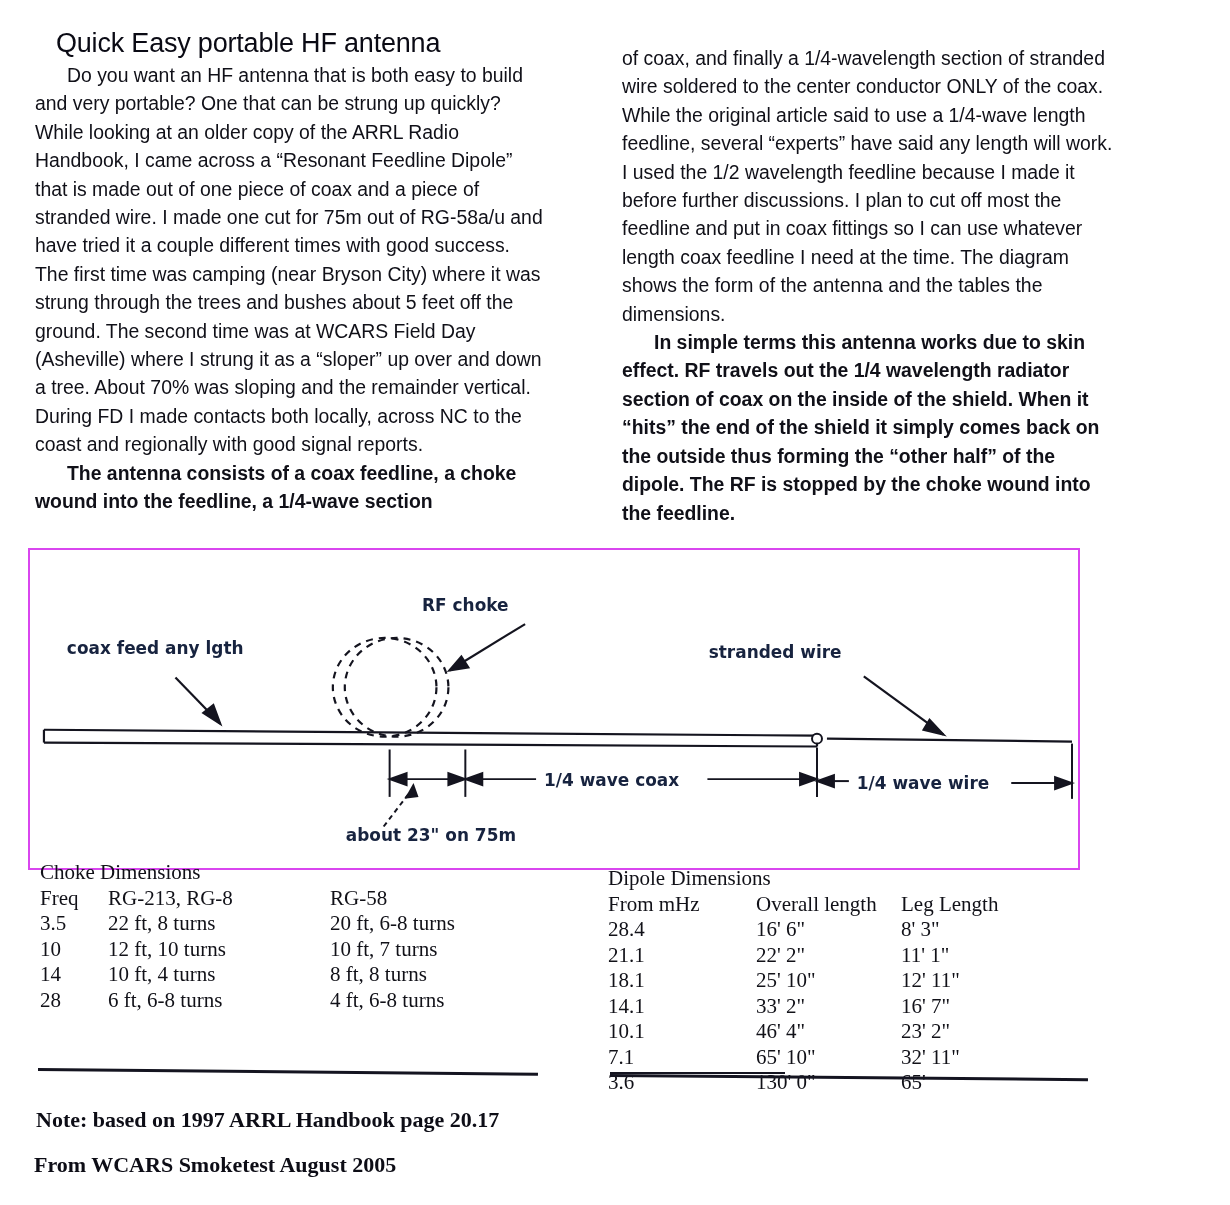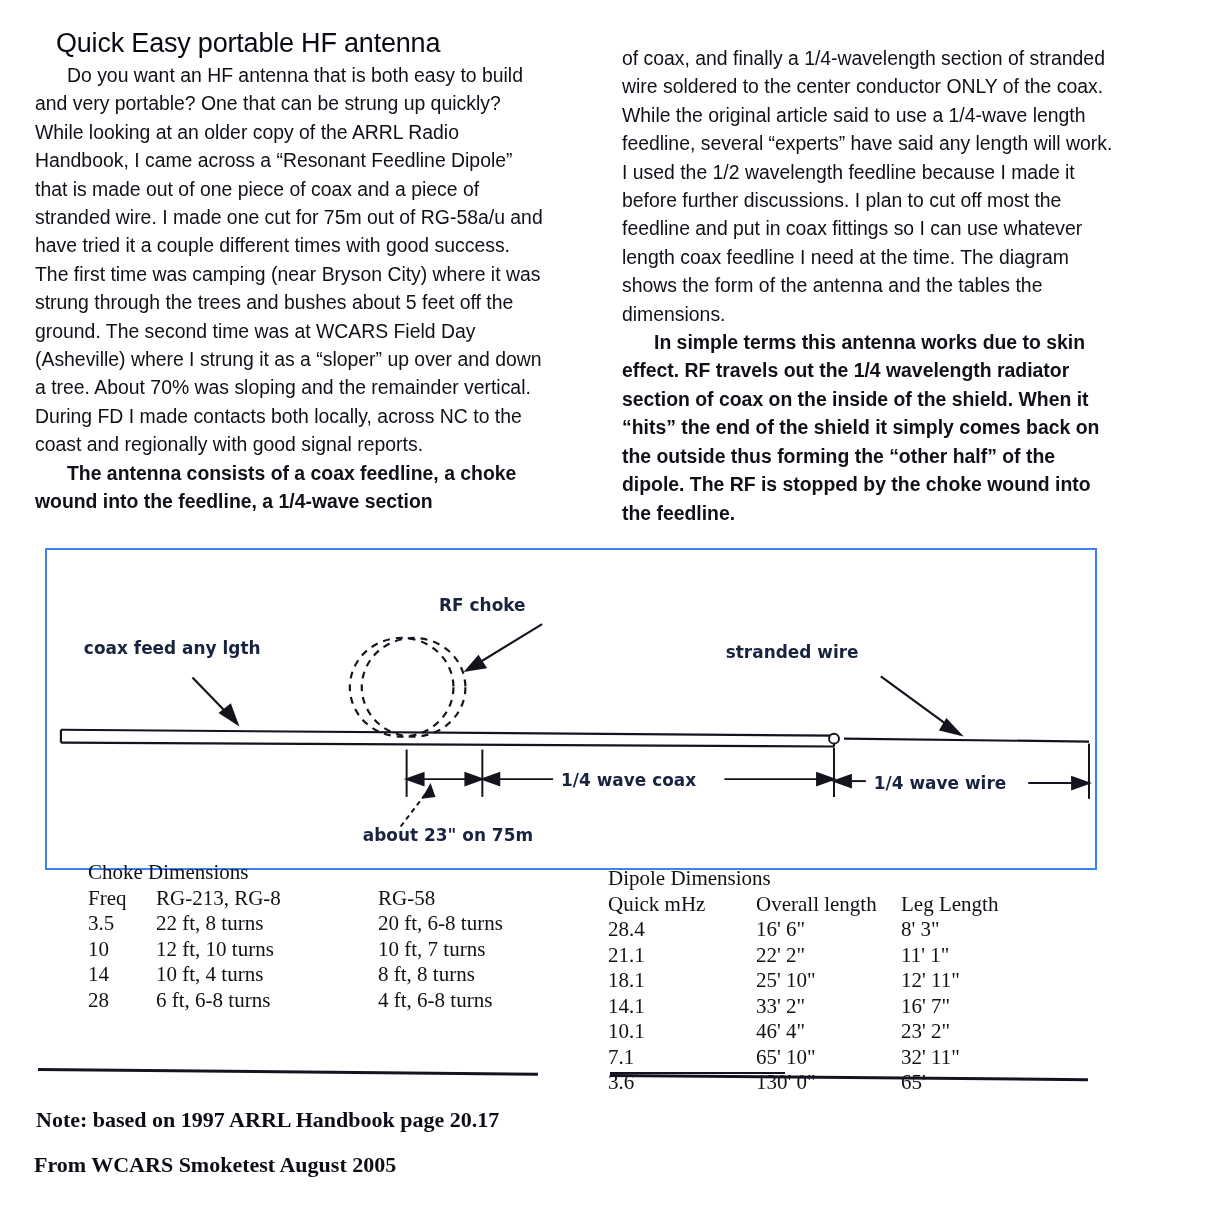--- a/index.html
+++ b/index.html
@@ -46,46 +46,46 @@
     width: 494px;
   }
   .para { margin: 0 0 0 0; }
   .para + .para { margin-top: 0px; font-weight: bold; }
   .indent { display: inline-block; width: 32px; }
   .signature { display: block; margin-top: 15px; padding-left: 60px; }
 
   
   #diagram-frame {
     position: absolute;
-    left: 45px;
+    left: 28px;
     top: 548px;
     width: 1052px;
     height: 322px;
-    border: 2px solid #3b82f6;
+    border: 2px solid #d946ef;
     box-sizing: border-box;
     background: #ffffff;
     overflow: hidden;
   }
   #diagram-svg { display: block; width: 100%; height: 100%; }
   .dtext {
     font-family: "DejaVu Sans", sans-serif;
     font-size: 17px;
     font-weight: bold;
     fill: #17233f;
   }
 
   
   .dim-table {
     position: absolute;
     font-family: "Liberation Serif", serif;
     font-size: 21px;
     line-height: 25.5px;
     color: #111118;
   }
-  #choke-table { left: 40px; top: 860px; width: 545px; margin-left: 48px; }
+  #choke-table { left: 40px; top: 860px; width: 545px; }
   #dipole-table { left: 608px; top: 866px; width: 480px; }
   .tbl-caption { display: block; white-space: nowrap; }
   .tbl-row { display: block; white-space: nowrap; }
   .tbl-row > span { display: inline-block; vertical-align: top; }
 
   
   #choke-table .c0 { width: 68px; }
   #choke-table .c1 { width: 222px; }
   #choke-table .c2 { width: auto; }
   #choke-table .hdr .c2 { padding-left: 0; }
@@ -244,21 +244,21 @@
     <span class="c0">14</span><span class="c1">10 ft, 4 turns</span><span class="c2">8 ft, 8 turns</span>
   </span>
   <span class="tbl-row">
     <span class="c0">28</span><span class="c1">6 ft, 6-8 turns</span><span class="c2">4 ft, 6-8 turns</span>
   </span>
 </div>
 
 <div id="dipole-table" class="dim-table">
   <span class="tbl-caption">Dipole Dimensions</span>
   <span class="tbl-row hdr">
-    <span class="c0">Quick mHz</span><span class="c1">Overall length</span><span class="c2">Leg Length</span>
+    <span class="c0">From mHz</span><span class="c1">Overall length</span><span class="c2">Leg Length</span>
   </span>
   <span class="tbl-row">
     <span class="c0">28.4</span><span class="c1">16' 6"</span><span class="c2">8' 3"</span>
   </span>
   <span class="tbl-row">
     <span class="c0">21.1</span><span class="c1">22' 2"</span><span class="c2">11' 1"</span>
   </span>
   <span class="tbl-row">
     <span class="c0">18.1</span><span class="c1">25' 10"</span><span class="c2">12' 11"</span>
   </span>

